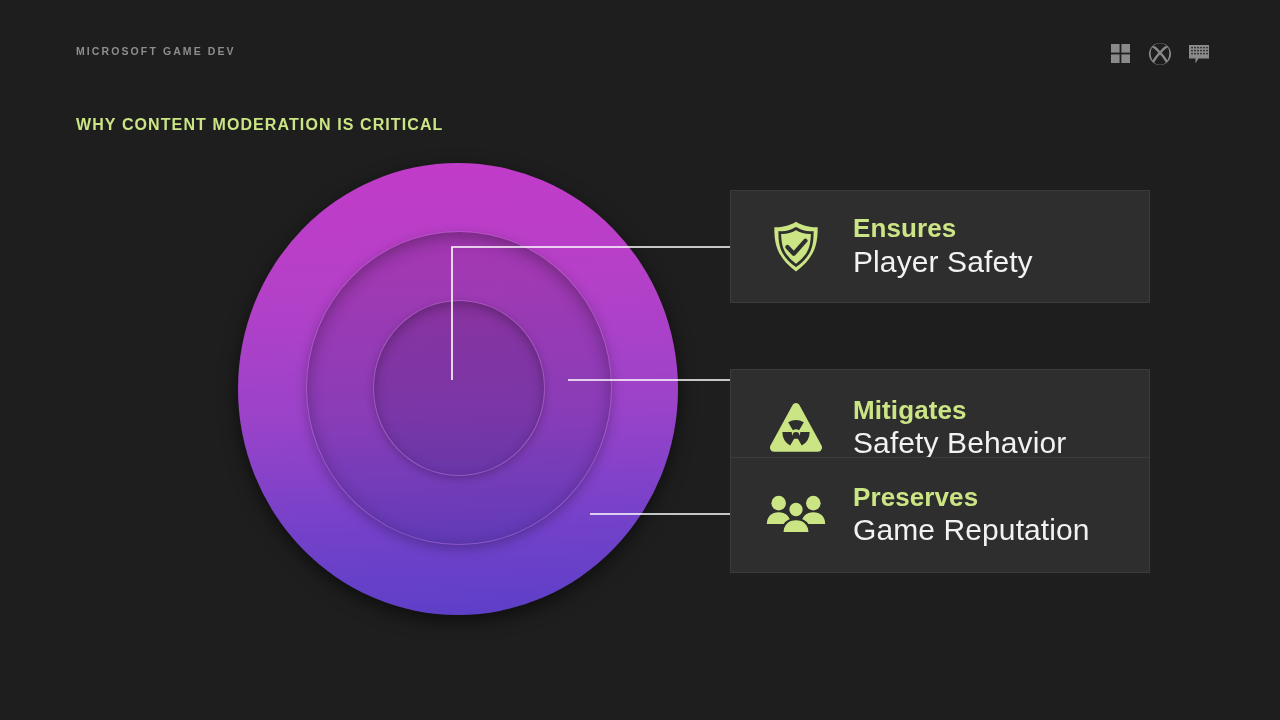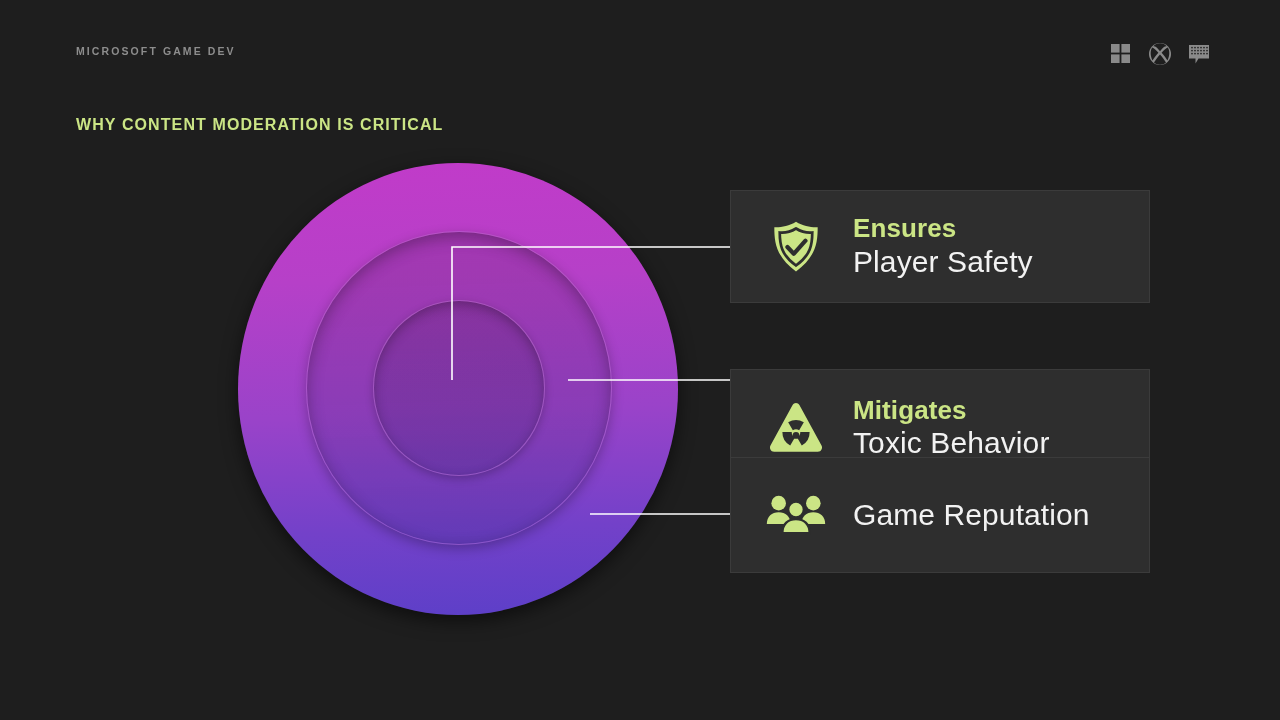--- a/index.html
+++ b/index.html
@@ -236,33 +236,34 @@
         <g fill="#2e2e2e" transform="translate(32,38)">
           <circle cx="0" cy="0" r="3.6"></circle>
           <path d="M-3.4 -5.6 A6.6 6.6 0 0 1 3.4 -5.6 L8.4 -14.2 A16.4 16.4 0 0 0 -8.4 -14.2 Z"></path>
           <path d="M4.6 -3.7 A6.6 6.6 0 0 1 1.2 2.2 L6.2 10.8 A16.4 16.4 0 0 0 14.6 -3.7 Z"></path>
           <path d="M-1.2 2.2 A6.6 6.6 0 0 1 -4.6 -3.7 L-14.6 -3.7 A16.4 16.4 0 0 0 -6.2 10.8 Z"></path>
         </g>
       </svg>
     </span>
     <div class="card-text">
       <div class="card-head">Mitigates</div>
-      <div class="card-sub">Toxic Behavior</div>
+      <div class="card-sub">Safety Behavior</div>
     </div>
   </div>
 
   <div class="card card-3">
     <span class="card-icon">
       <svg viewBox="0 0 68 48" width="62" height="44" aria-hidden="true">
         <circle cx="15" cy="11" r="8" fill="currentColor"></circle>
         <path d="M2 34 C2 25.5 7.5 21 15 21 C22.5 21 28 25.5 28 34 Z" fill="currentColor"></path>
         <circle cx="53" cy="11" r="8" fill="currentColor"></circle>
         <path d="M40 34 C40 25.5 45.5 21 53 21 C60.5 21 66 25.5 66 34 Z" fill="currentColor"></path>
         <circle cx="34" cy="18" r="8.6" fill="currentColor" stroke="#2e2e2e" stroke-width="2.6"></circle>
         <path d="M19 44 C19 33.5 25.5 28.5 34 28.5 C42.5 28.5 49 33.5 49 44 Z" fill="currentColor" stroke="#2e2e2e" stroke-width="2.6"></path>
       </svg>
     </span>
     <div class="card-text">
+      <div class="card-head">Preserves</div>
       <div class="card-sub">Game Reputation</div>
     </div>
   </div>
 
 </div>
 
 </body></html>

